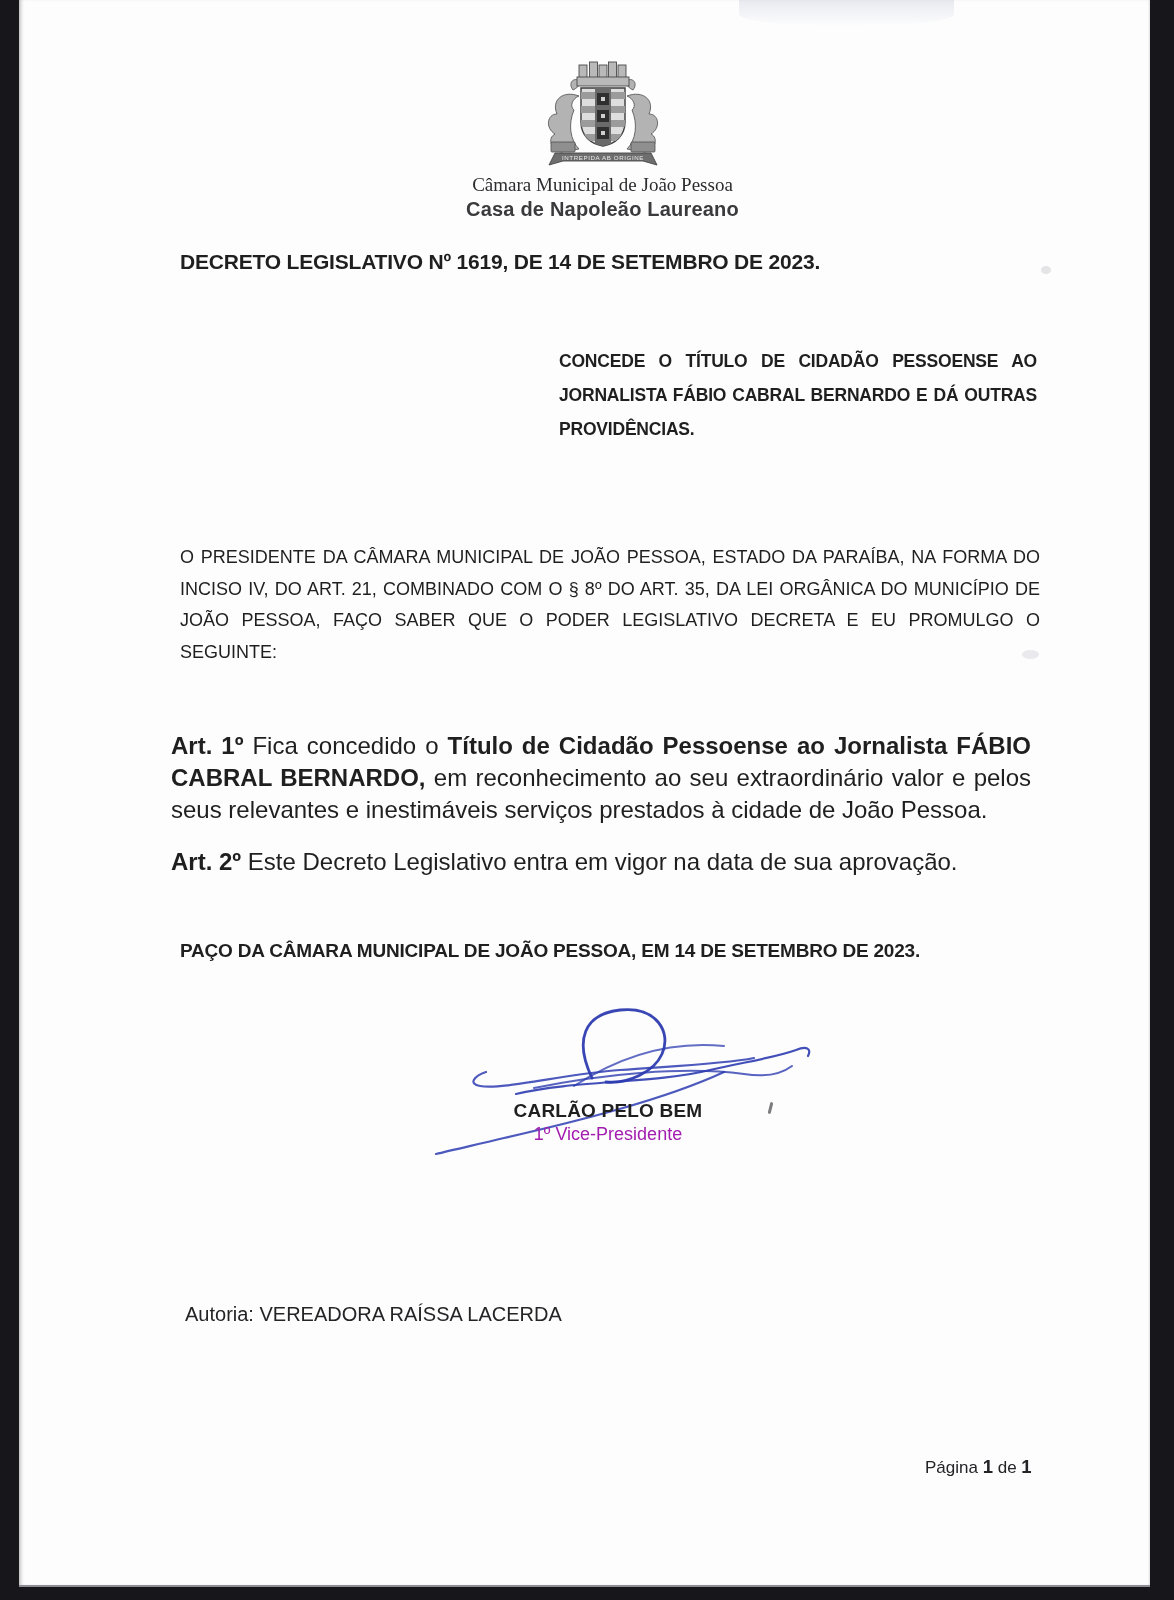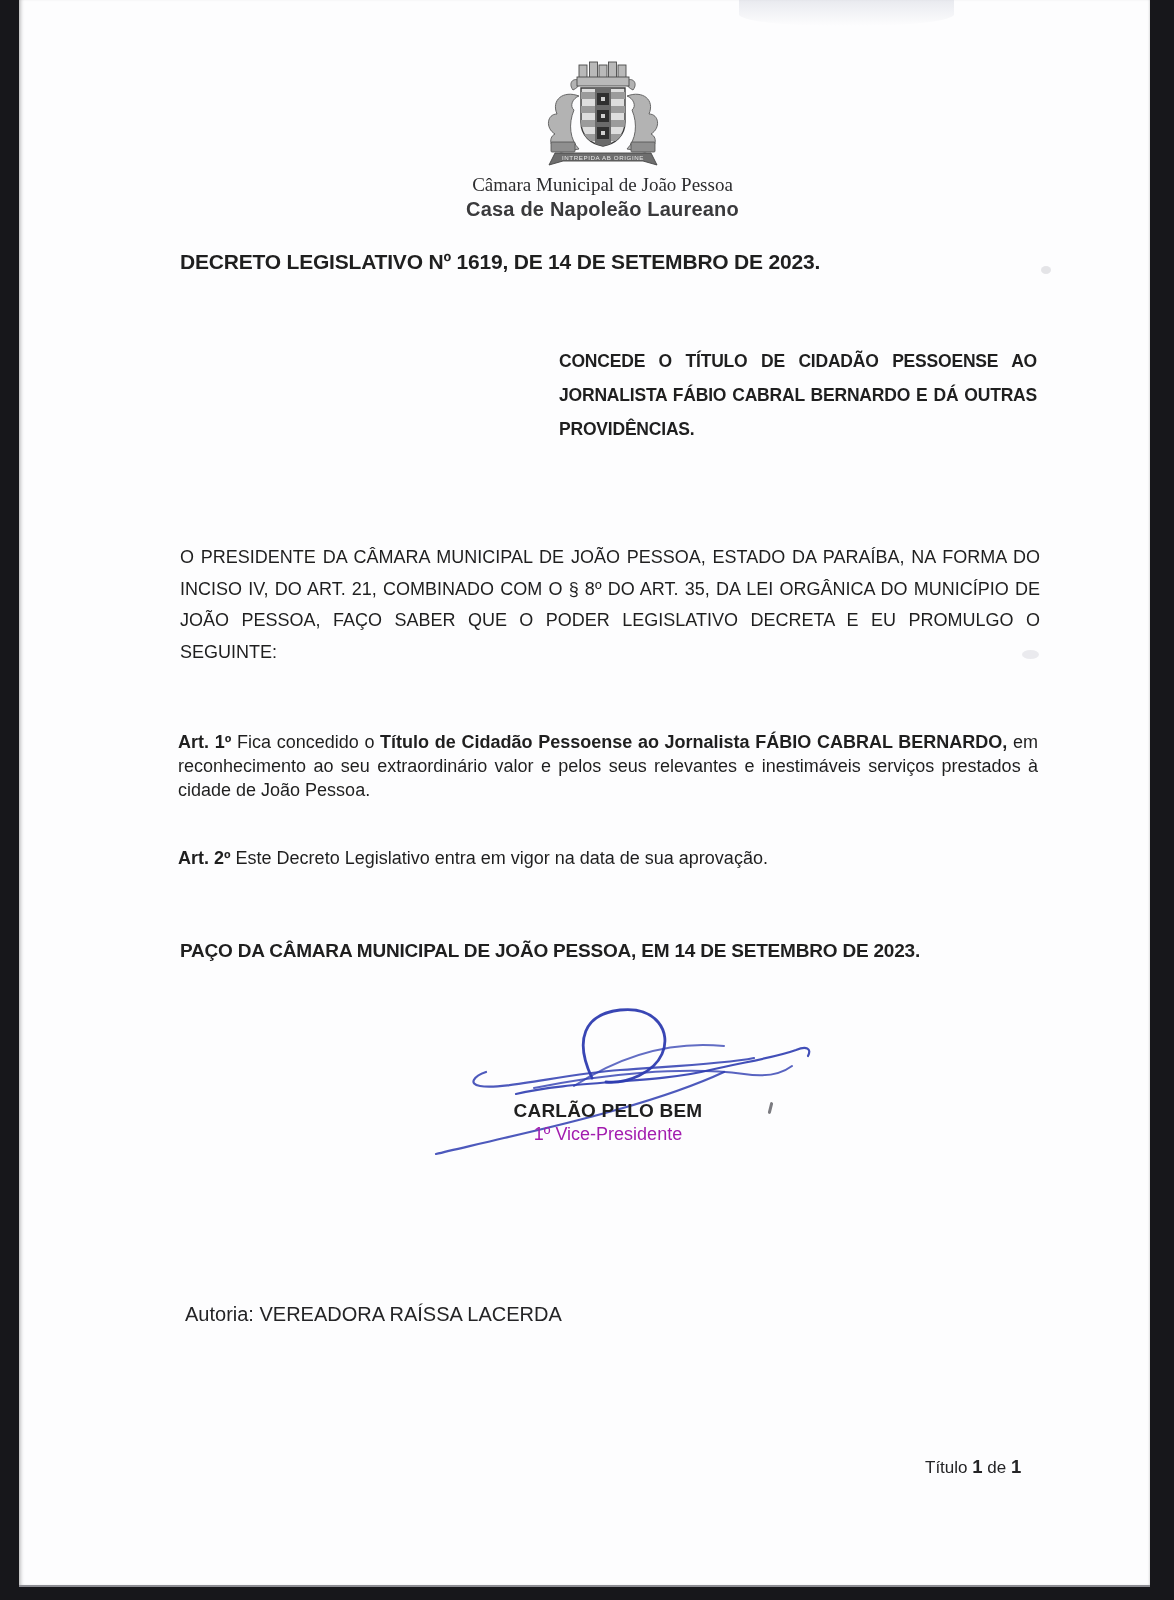--- a/index.html
+++ b/index.html
@@ -22,21 +22,21 @@
   
   .doc-header{top:56px;left:0;right:0;text-align:center;padding-left:36px;}
   .crest{display:block;margin:0 auto 6px auto;}
   .hdr-state{font-family:"Liberation Serif",serif;font-size:22px;letter-spacing:.6px;color:#2d2d2f;}
   .hdr-chamber{font-family:"Liberation Serif",serif;font-size:19px;color:#2d2d2f;margin-top:2px;}
   .hdr-house{font-size:20px;font-weight:700;color:#3a3a3c;margin-top:2px;letter-spacing:.2px;}
   
   .doc-title{left:161px;top:250px;font-size:21px;font-weight:700;letter-spacing:-.2px;white-space:nowrap;}
   .ementa{left:540px;top:344px;width:478px;font-size:17.5px;font-weight:700;line-height:34px;text-align:justify;text-align-last:left;letter-spacing:-.2px;}
   .preamble{left:161px;top:542px;width:860px;font-size:18px;line-height:31.5px;text-align:justify;text-align-last:left;}
-  .article{left:159px;width:860px;font-size:18px;line-height:24px;text-align:justify;text-align-last:left;}
+  .article{left:152px;width:860px;font-size:24px;line-height:32px;text-align:justify;text-align-last:left;}
   .art1{top:730px;}
   .art2{top:846px;}
   b,.bold{font-weight:700;}
   .place-date{left:161px;top:940px;font-size:19px;font-weight:700;letter-spacing:-.2px;white-space:nowrap;}
   
   .sig-svg{left:405px;top:1000px;pointer-events:none;}
   .sig-block{left:399px;top:1100px;width:380px;text-align:center;}
   .sig-name{font-size:19px;font-weight:700;letter-spacing:.2px;}
   .sig-role{font-size:18px;margin-top:2px;color:#a21caf;}
   .sig-tick{left:750px;top:1102px;width:3px;height:12px;background:#5a5a60;transform:rotate(14deg);border-radius:2px;opacity:.8;}
@@ -131,21 +131,21 @@
   <div class="abs sig-tick"></div>
 
   <div class="abs sig-block">
     <div class="sig-name">CARLÃO PELO BEM</div>
     <div class="sig-role">1º Vice-Presidente</div>
   </div>
 
   <div class="abs authorship">Autoria: VEREADORA RAÍSSA LACERDA</div>
 
   <div class="abs page-footer">
-    <span>Título</span>
+    <span>Página</span>
     <b>1</b>
     <span>de</span>
     <b>1</b>
   </div>
 
   <div class="abs smudge-top"></div>
   <div class="abs dot-a"></div>
   <div class="abs dot-b"></div>
 
 </div>

